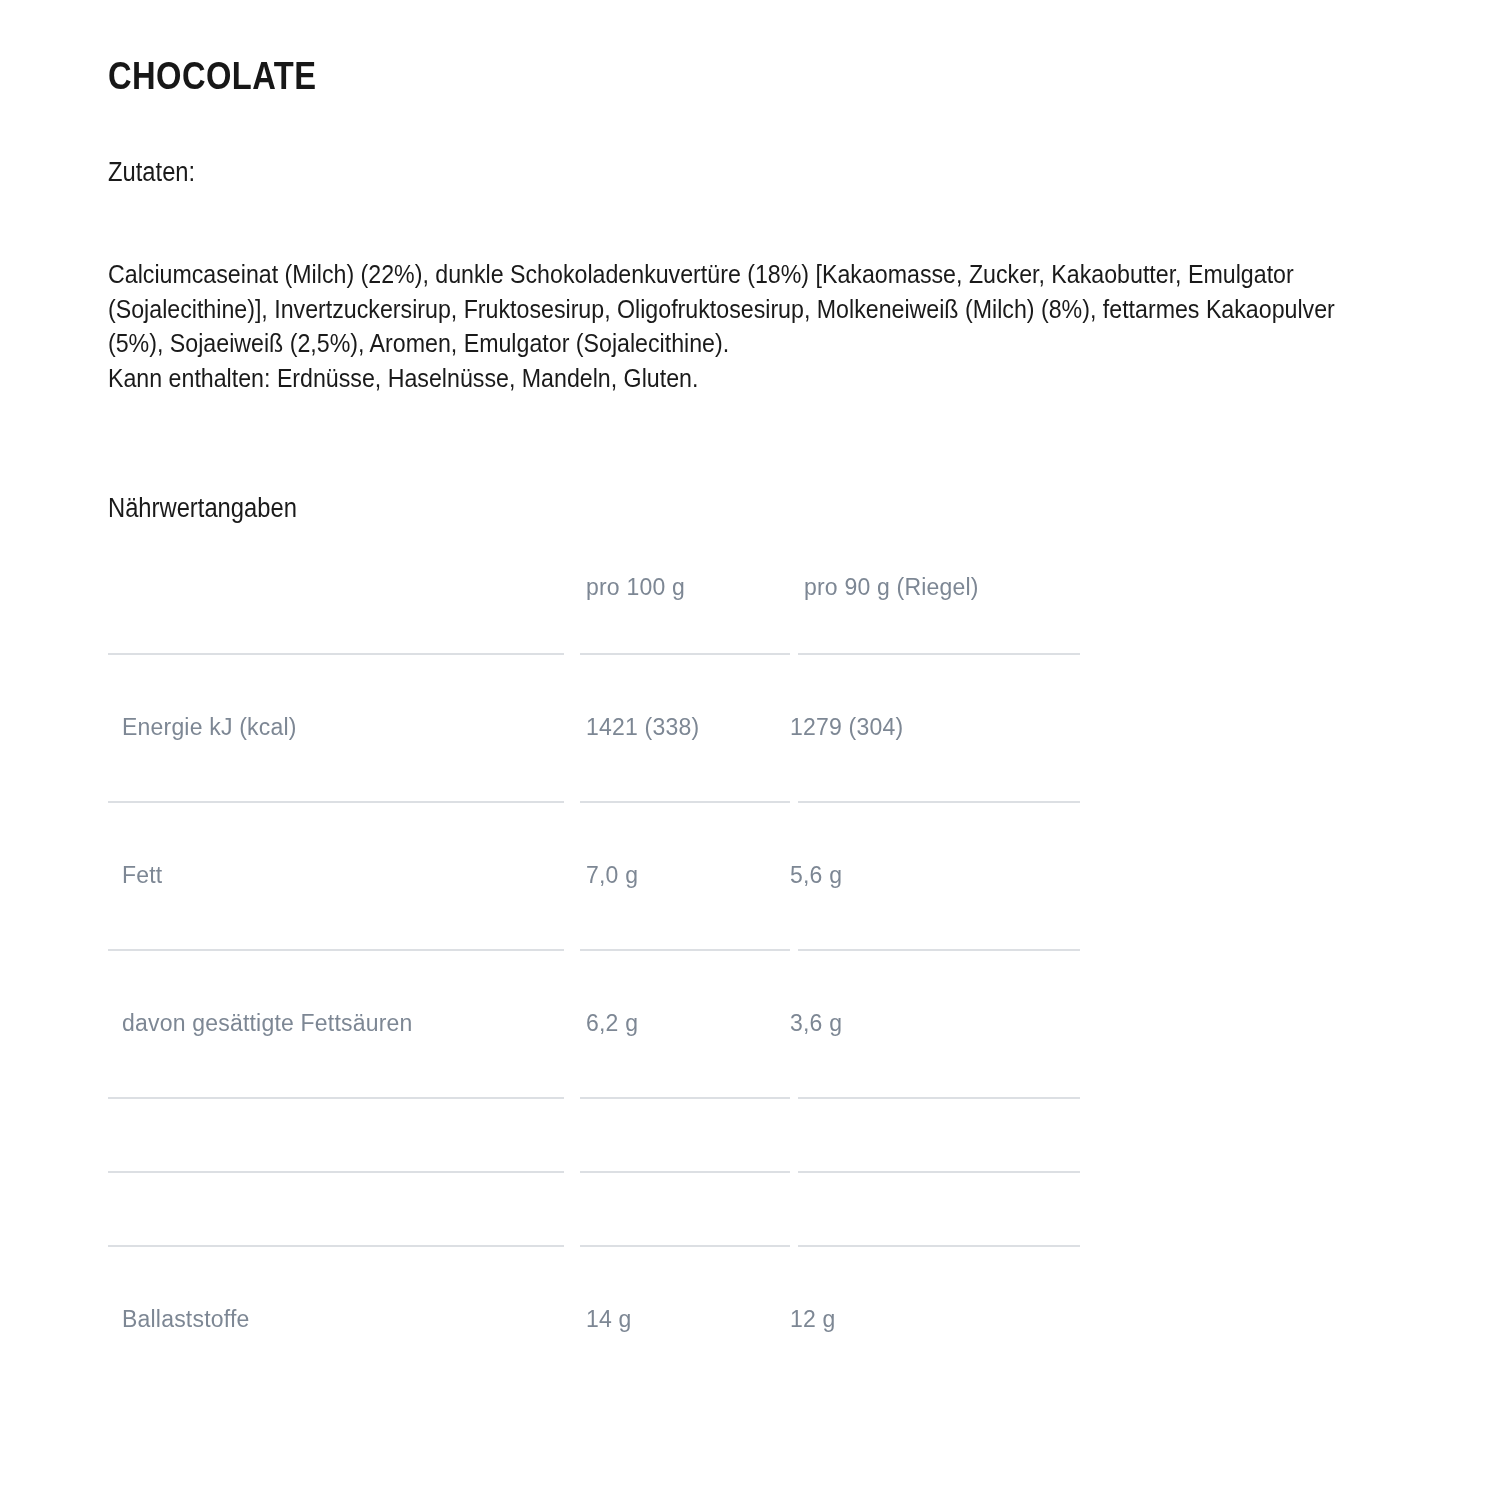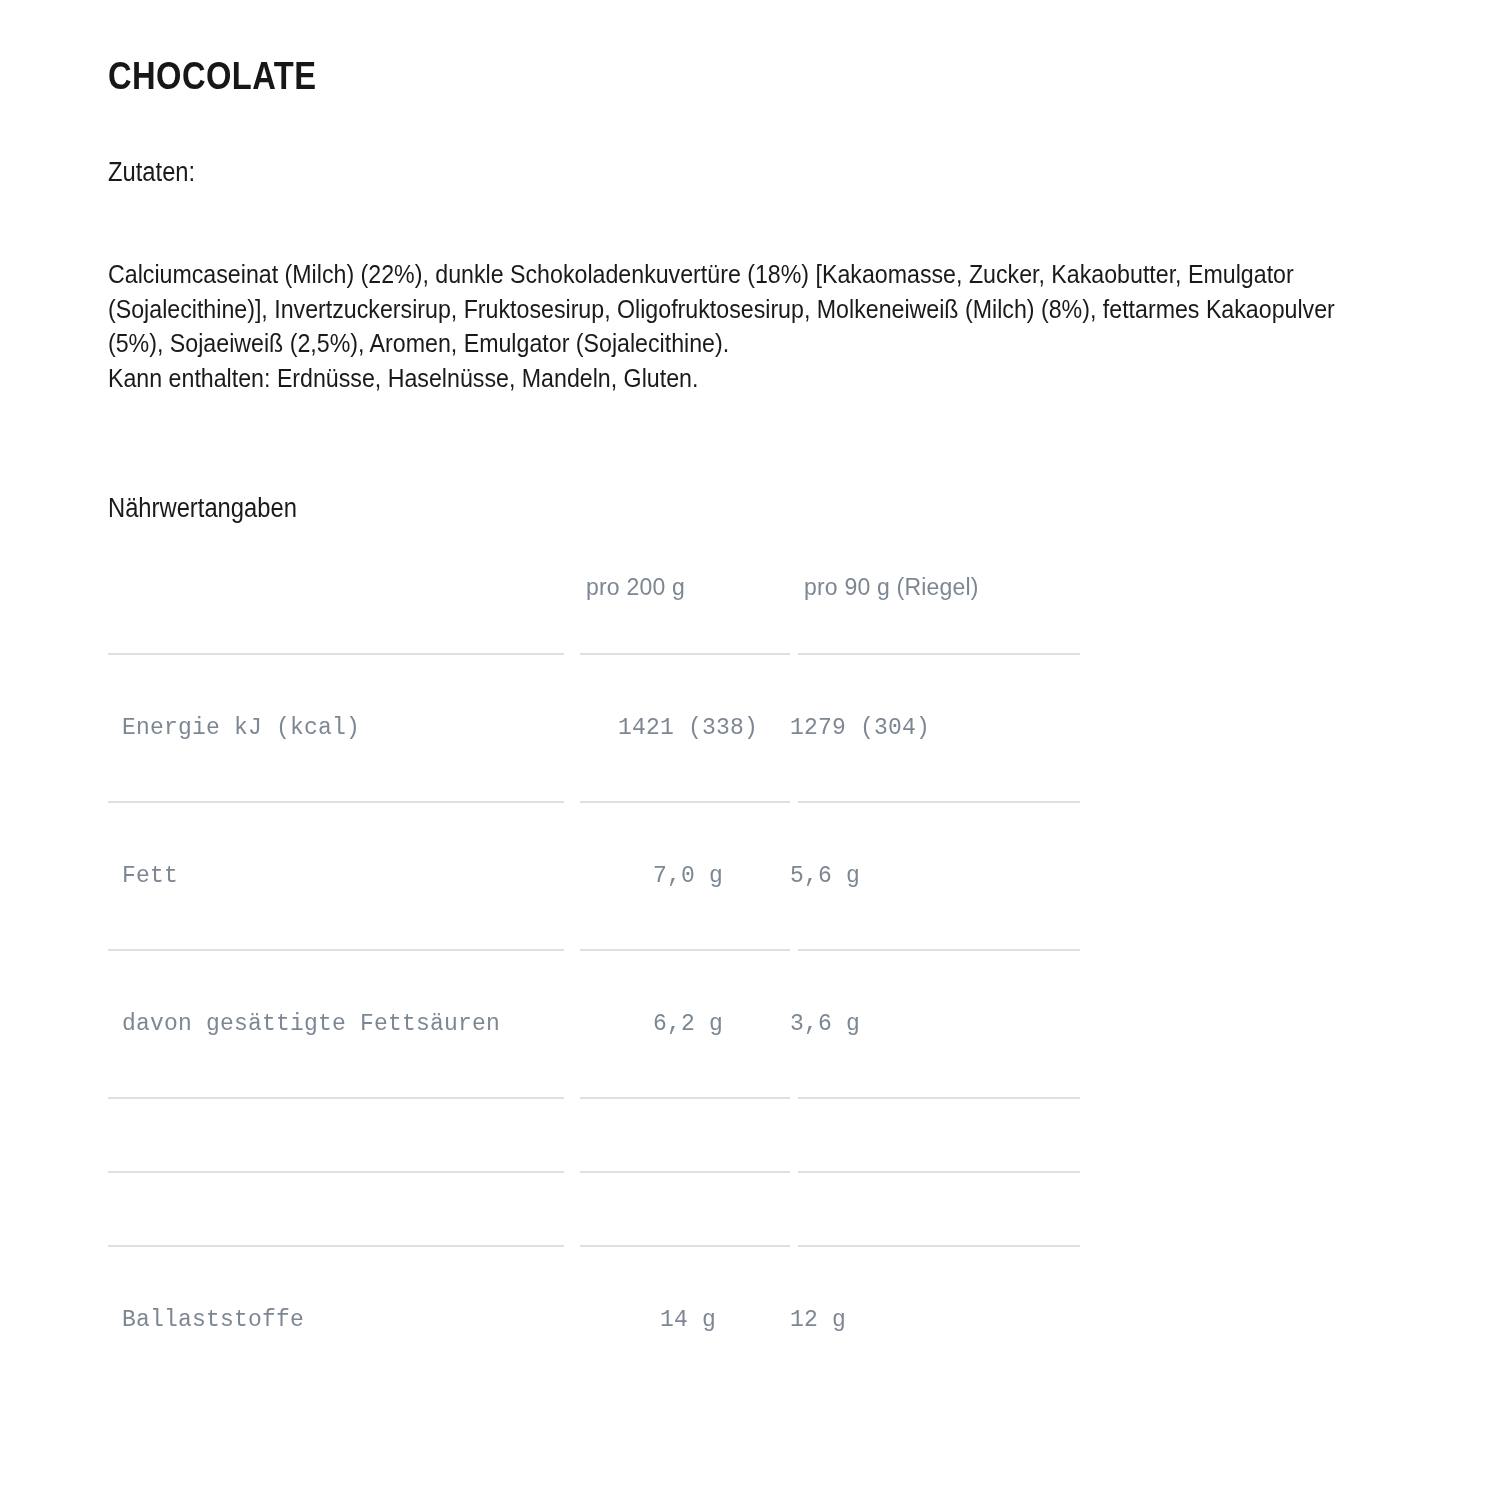--- a/index.html
+++ b/index.html
@@ -96,28 +96,28 @@
   }
 
   .nutrition-table thead th {
     height: 58px;
     text-align: left;
     padding-left: 14px;
     font-weight: 400;
   }
   .nutrition-table thead th.th-label { padding-left: 14px; }
 
-  .nutrition-table tbody tr { height: 74px; font-family: Liberation Mono, monospace; }
+  .nutrition-table tbody tr { height: 74px; }
 
   .nutrition-table td.cell-label {
     text-align: left;
     padding-left: 14px;
   }
   .nutrition-table td.cell-v1 {
-    text-align: center;
+    text-align: left;
     padding-left: 14px;
   }
   .nutrition-table td.cell-v2 {
     padding-right: 8px;
   }
 
   
   .divider-row {
     height: 1px;
   }
@@ -155,21 +155,21 @@
 
   <table class="nutrition-table">
     <colgroup>
       <col class="c-label">
       <col class="c-v1">
       <col class="c-v2">
     </colgroup>
     <thead>
       <tr>
         <th class="th-label"></th>
-        <th>pro 200 g</th>
+        <th>pro 100 g</th>
         <th>pro 90 g (Riegel)</th>
       </tr>
     </thead>
     <tbody id="nutrition-body">
         <tr class="divider-row">
           <td>
             <span class="divider-seg seg-label"></span>
           </td>
           <td>
             <span class="divider-seg seg-v1"></span>

